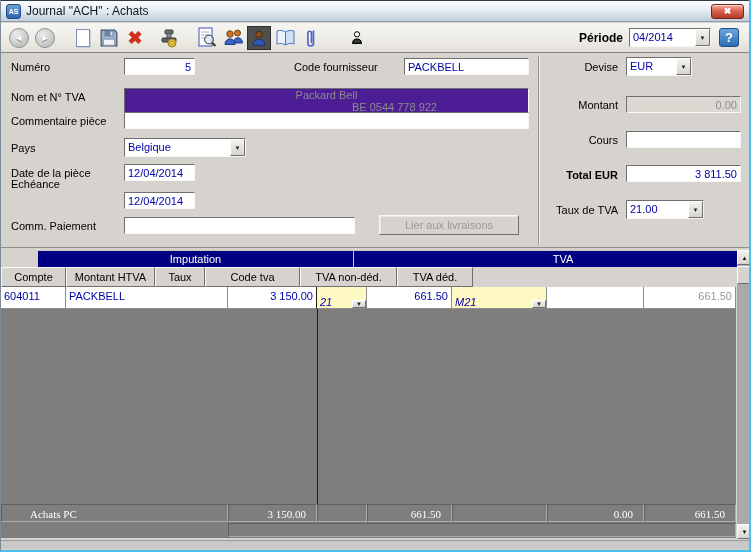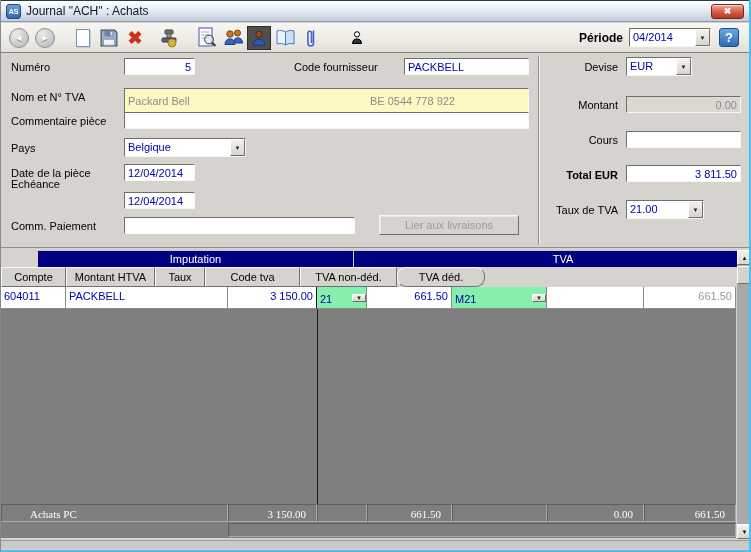--- a/index.html
+++ b/index.html
@@ -67,24 +67,24 @@
   .fld{
     position:absolute;height:17px;background:#fff;
     border:1px solid #6F6F6F;border-bottom-color:#F7F7F5;border-right-color:#F7F7F5;
     color:#0000A8;font-family:"Liberation Sans",sans-serif;font-size:11px;padding:0 3px;margin:0;
   }
   .fld.r{text-align:right;}
   .fld.dis{background:#DBD8D2;color:#8C8C8C;}
   .dcombo{position:absolute;}
   .namefield{
     position:absolute;display:flex;align-items:center;height:26px;
-    background:#fef9c3;border:1px solid #6F6F6F;border-bottom-color:#F7F7F5;border-right-color:#F7F7F5;
-    color:#8C8C8C;padding:0 3px;
-  }
-  .namefield .vat{margin-left:auto;margin-right:70px;}
+    background:#4c1d95;border:1px solid #6F6F6F;border-bottom-color:#F7F7F5;border-right-color:#F7F7F5;
+    color:#8C8C8C;padding:0 3px;flex-direction:column;
+  }
+  .namefield .vat{margin-left:auto;margin-right:88px;}
   .vsep{position:absolute;left:537px;top:2px;width:1px;height:189px;background:#8F8F8F;box-shadow:1px 0 0 #F2F1ED;}
   .rlbl{position:absolute;left:500px;width:117px;text-align:right;white-space:nowrap;}
   .disbtn{
     position:absolute;background:#D6D3CE;color:#9A9A9A;text-align:center;
     border:1px solid #6F6F6F;border-top-color:#F7F7F5;border-left-color:#F7F7F5;
     box-shadow:inset 1px 1px 0 #E9E7E2;padding-top:3px;height:20px;
   }
   
   .tablearea{position:absolute;left:0;top:247px;width:751px;height:293px;background:#D6D3CE;border-top:1px solid #8F8F8F;}
   .grprow{position:absolute;left:0;top:2px;width:735px;height:17px;display:flex;margin-left:37px;}
@@ -95,21 +95,21 @@
     border:1px solid #6F6F6F;border-top-color:#F7F7F5;border-left-color:#F7F7F5;
   }
   .datarow{position:absolute;left:0;top:39px;width:735px;height:22px;display:flex;}
   .dcell{
     background:#fff;border-right:1px solid #8C8C8C;border-bottom:1px solid #8C8C8C;
     color:#0000A8;padding:3px 3px 0 3px;overflow:hidden;white-space:nowrap;
   }
   .dcell.r{text-align:right;}
   .dcell.gray{color:#9A9A9A;}
   .dcell.grpdiv{border-right:1px solid #1C1C1C;}
-  .cellcombo{display:flex;align-items:center;padding:0;background:#86efac;}
+  .cellcombo{display:flex;align-items:flex-end;padding:0;background:#fef9c3;font-style:italic;}
   .cellcombo .cv{flex:1;padding:3px 2px 0 3px;color:#0000A8;}
   .cellcombo .cbtn{border-color:#FFF #6F6F6F #6F6F6F #FFF;width:14px;font-size:6px;}
   .tbody{position:absolute;left:0;top:61px;width:735px;height:195px;background:#7E7E7E;}
   .tbody .vline{position:absolute;left:316px;top:0;width:1px;height:100%;background:#1C1C1C;}
   .sumrow{position:absolute;left:0;top:256px;width:735px;height:18px;display:flex;background:#7E7E7E;color:#fff;}
   .scell{border:1px solid #ABABAB;border-left-color:#5F5F5F;border-top-color:#5F5F5F;padding:3px 10px 0 4px;overflow:hidden;white-space:nowrap;background:#7E7E7E;font-family:Liberation Serif, serif;}
   .scell.r{text-align:right;}
   .substrip{position:absolute;left:227px;top:275px;width:508px;height:14px;background:#7E7E7E;border:1px solid #ABABAB;border-left-color:#5F5F5F;border-top-color:#5F5F5F;}
   .underfill{position:absolute;left:0;top:274px;width:735px;height:16px;background:#7E7E7E;}
   
@@ -293,21 +293,21 @@
       <div class="grpcell" style="width:316px;">Imputation</div>
       <div class="grpcell" style="width:419px;">TVA</div>
     </div>
 
     <div class="hdrrow">
       <div class="hdrcell" style="width:65px;">Compte</div>
       <div class="hdrcell" style="width:89px;">Montant HTVA</div>
       <div class="hdrcell" style="width:50px;">Taux</div>
       <div class="hdrcell" style="width:95px;">Code tva</div>
       <div class="hdrcell" style="width:97px;">TVA non-déd.</div>
-      <div class="hdrcell" style="width:88px;border-radius:9px;">TVA déd.</div>
+      <div class="hdrcell" style="width:76px;">TVA déd.</div>
     </div>
 
     <div class="datarow">
       <div class="dcell" style="width:65px;">604011</div>
       <div class="dcell" style="width:162px;">PACKBELL</div>
       <div class="dcell r grpdiv" style="width:89px;">3 150.00</div>
       <div class="dcell cellcombo" style="width:50px;">
         <span class="cv">21</span>
         <span class="cbtn">
             <span>▼</span>

